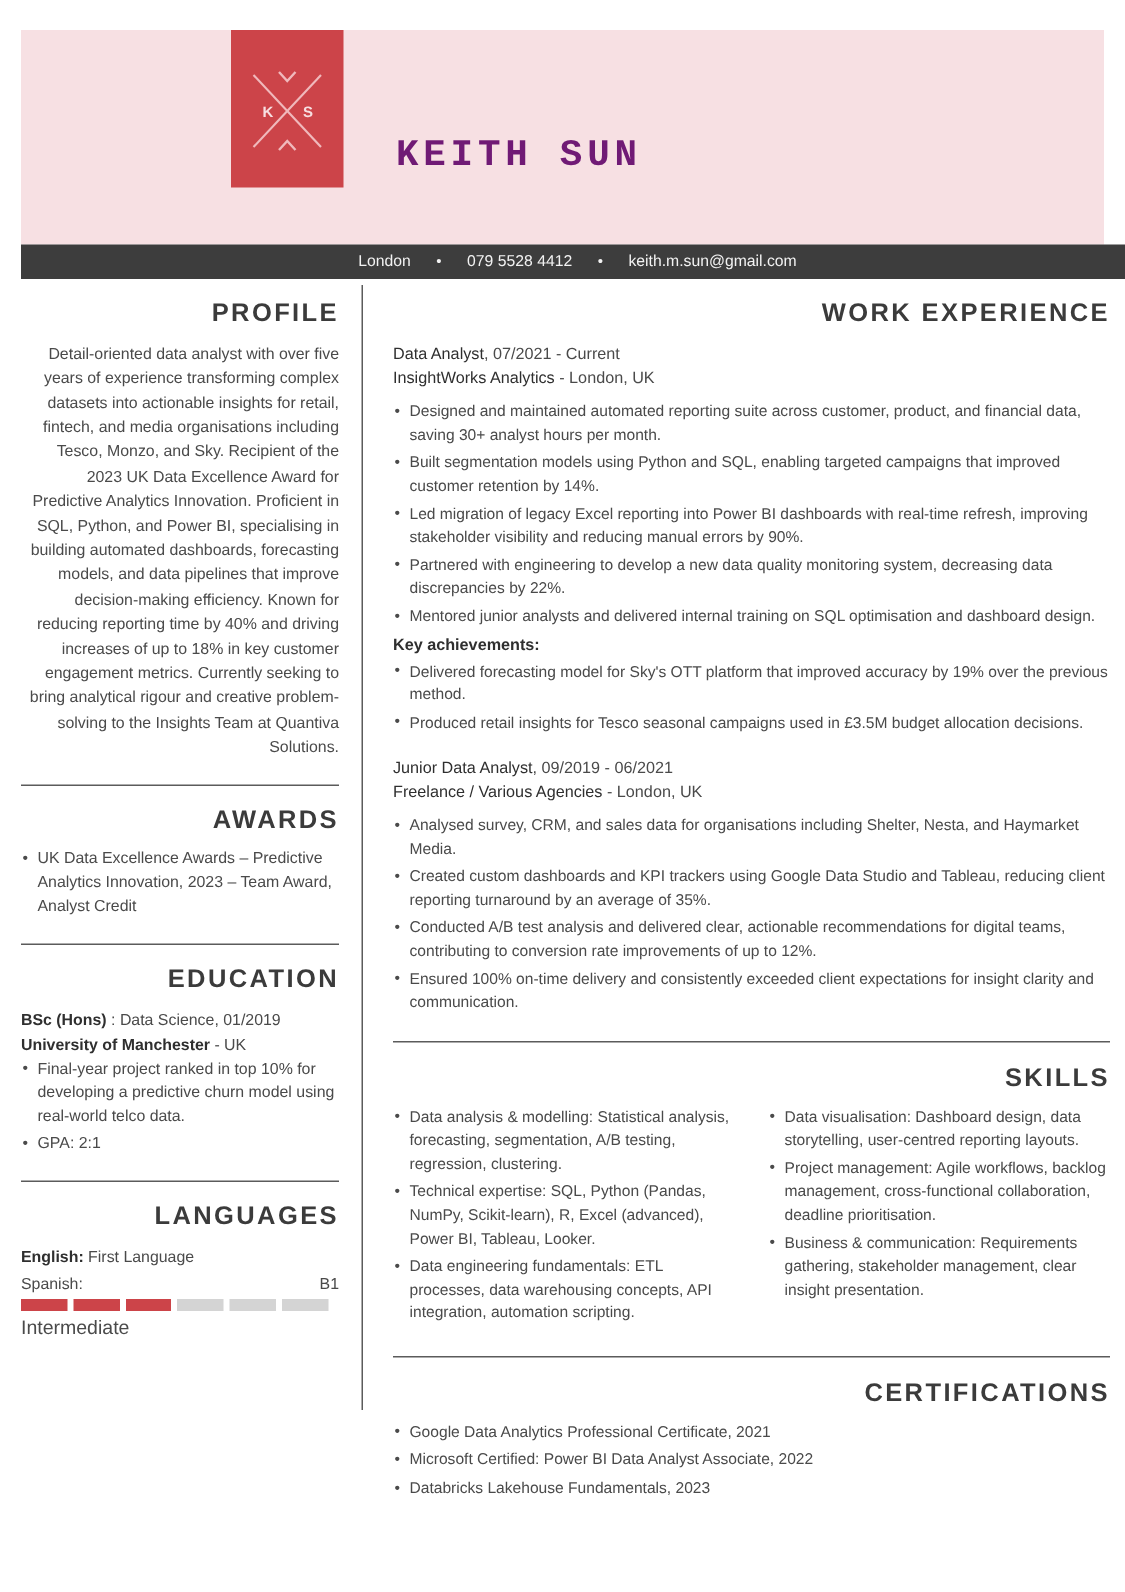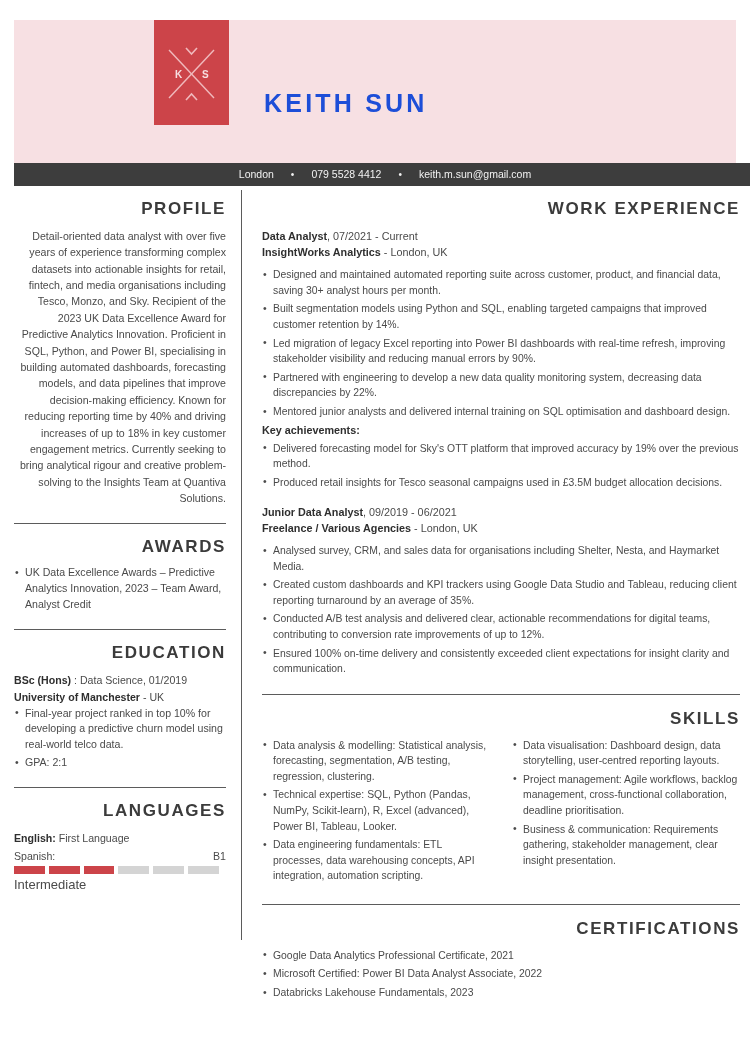--- a/index.html
+++ b/index.html
@@ -42,22 +42,23 @@
   }
   .logo-block svg { display: block; }
 
   .name-title {
     position: absolute;
     left: 250px;
     top: 71px;
     font-size: 25px;
     font-weight: bold;
     letter-spacing: 3.2px;
-    color: #1d4ed8;
+    color: #701a75;
     line-height: 1;
+    font-family: Liberation Mono, monospace;
   }
 
   
   .contact-bar {
     position: absolute;
     left: 14px;
     top: 163px;
     width: 742px;
     height: 23px;
     background: #3d3d3d;
@@ -162,21 +163,21 @@
     line-height: 1.5;
   }
 
   
   .job-line {
     font-size: 10.8px;
     line-height: 1.55;
     color: #4a4a4a;
     margin: 0;
   }
-  .job-line b { color: #2f2f2f; font-weight: bold; }
+  .job-line b { color: #2f2f2f; font-weight: normal; }
   .job-head { margin-bottom: 6px; }
   .job-block { margin-bottom: 4px; }
   .key-ach {
     font-size: 10.8px;
     font-weight: bold;
     color: #2f2f2f;
     margin: 2px 0 3px 0;
     line-height: 1.4;
   }
   .job-spacer { height: 9px; }

